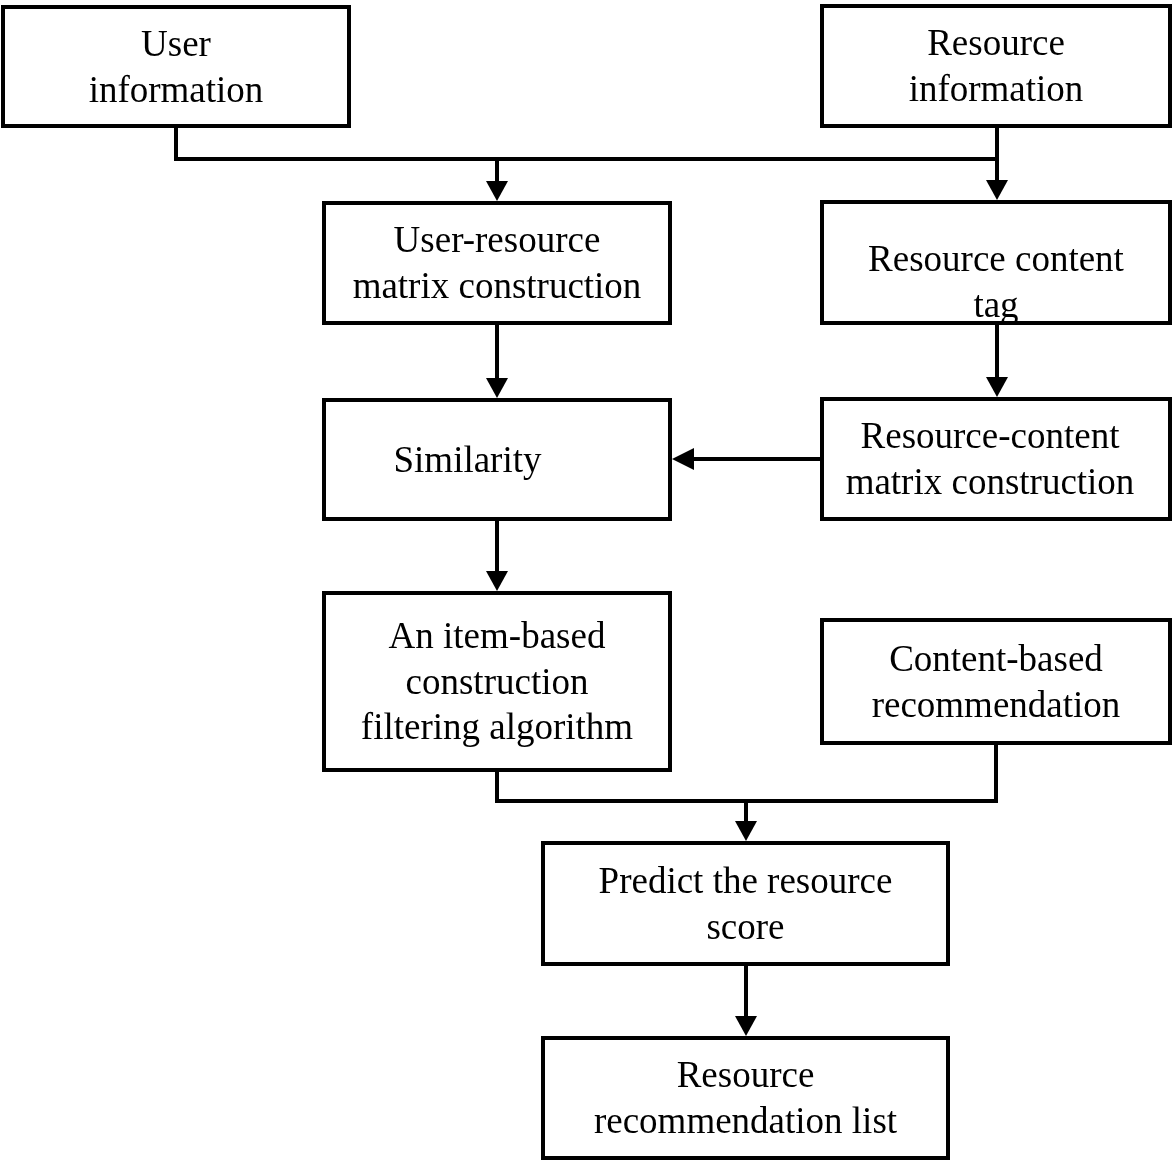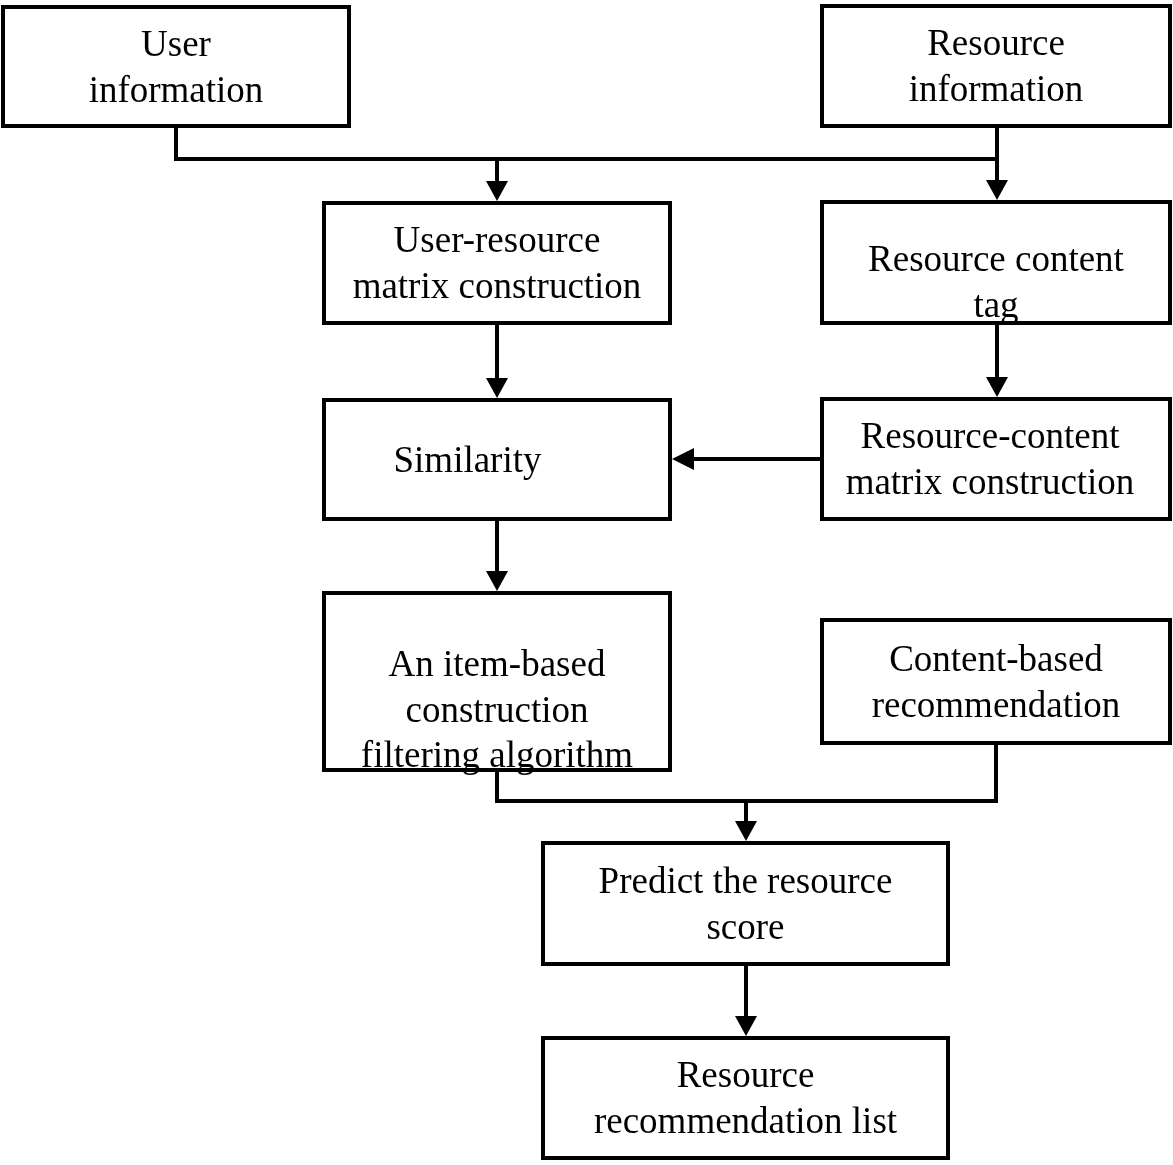--- a/index.html
+++ b/index.html
@@ -134,21 +134,21 @@
 
   <div class="node-label" style="left:322px; top:398px; width:291px; height:123px;">
     <span class="ln">Similarity</span>
   </div>
 
   <div class="node-label" style="left:820px; top:397px; width:340px; height:124px;">
     <span class="ln">Resource-content</span>
     <span class="ln">matrix construction</span>
   </div>
 
-  <div class="node-label" style="left:322px; top:591px; width:350px; height:181px;margin-top:28px;">
+  <div class="node-label" style="left:322px; top:591px; width:350px; height:181px;">
     <span class="ln">An item-based</span>
     <span class="ln">construction</span>
     <span class="ln">filtering algorithm</span>
   </div>
 
   <div class="node-label" style="left:541px; top:841px; width:409px; height:125px;">
     <span class="ln">Predict the resource</span>
     <span class="ln">score</span>
   </div>
 

